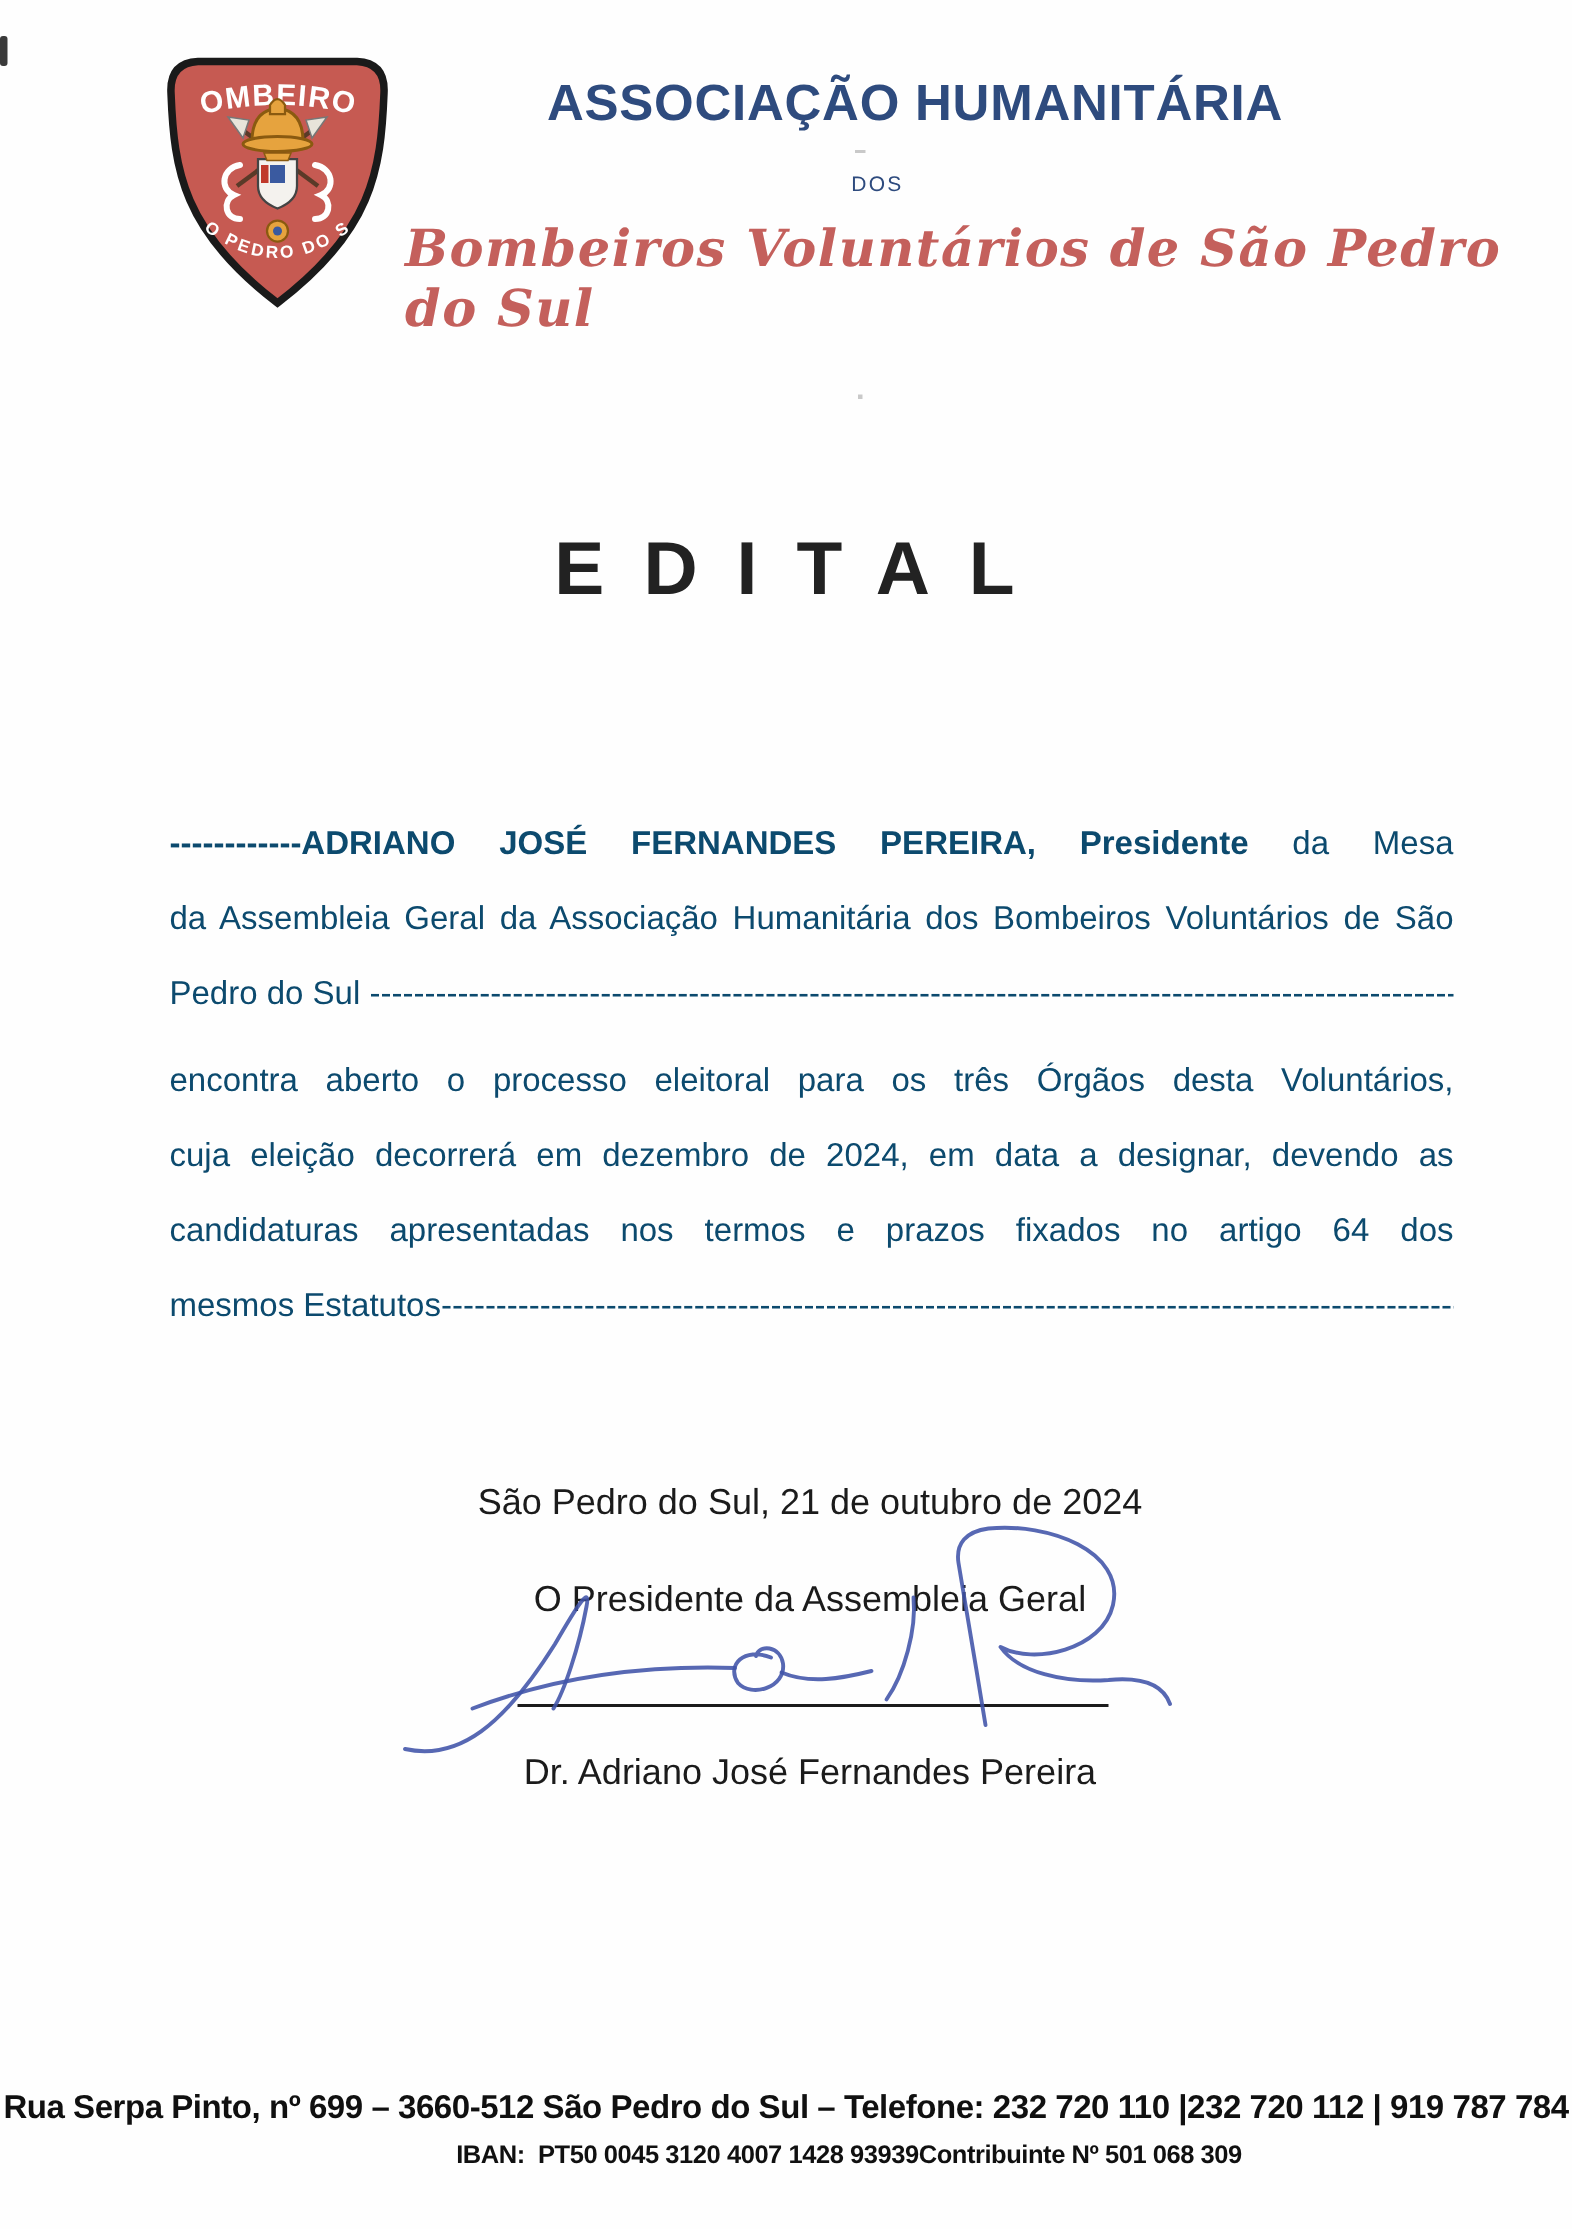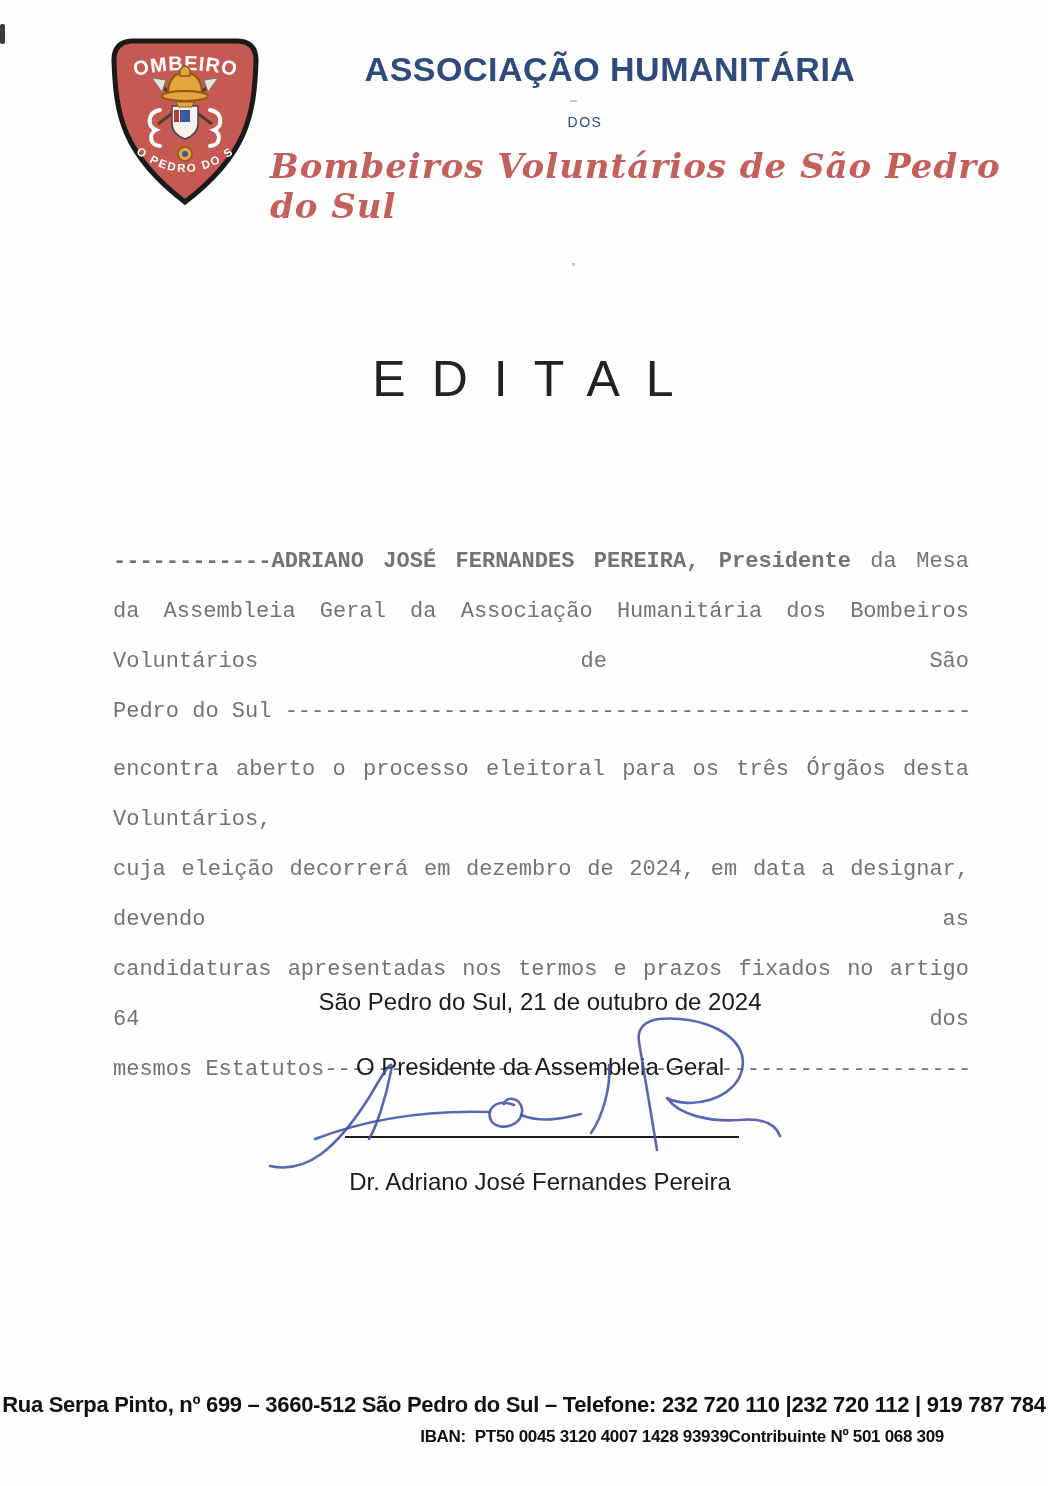--- a/index.html
+++ b/index.html
@@ -26,47 +26,47 @@
   }
   .header-script {
     left:270px; top:146px; width:740px; text-align:left;
     font-family:"DejaVu Serif", serif; font-style:italic; font-weight:700;
     font-size:34px; color:var(--script_red); letter-spacing:1px;
   }
 
   
   .edital {
     left:0; top:350px; width:100%; text-align:center;
-    font-size:50px; font-weight:400; letter-spacing:26px;
+    font-size:50px; font-weight:700; letter-spacing:26px;
     padding-left:24px; color:#222222;
   }
 
   
-  .body-text { left:113px; top:537px; width:856px; font-size:22px; line-height:50px; color:#737373;font-family:Liberation Mono, monospace; }
+  .body-text { left:113px; top:537px; width:856px; font-size:22px; line-height:50px; color:#0c4a6e; }
   .para { margin-bottom:8px; }
   .line { text-align:justify; text-align-last:justify; overflow:hidden; }
   .line.dashfill { text-align-last:left; white-space:pre; }
   .b { font-weight:700; }
 
   
   .date-line  { left:30px; top:988px;  width:1020px; text-align:center; font-size:24px; }
   .role-line  { left:30px; top:1053px; width:1020px; text-align:center; font-size:24px; }
   .name-line  { left:30px; top:1168px; width:1020px; text-align:center; font-size:24px; }
   .sig-rule   { left:345px; top:1136px; width:394px; height:2px; background:#1c1c1c; }
   .sig-svg    { left:258px; top:1008px; width:540px; height:190px; pointer-events:none; }
   .sig-svg path { stroke:var(--signature_blue); stroke-width:2.6; fill:none;
                   stroke-linecap:round; stroke-linejoin:round; opacity:0.88; }
 
   
   .footer { left:0; top:1392px; width:100%; color:#101010; }
   .f-row1 { text-align:center; font-size:22px; font-weight:700; letter-spacing:-0.3px; }
   .f-row2 { text-align:center; font-size:15.5px; margin-top:8px; font-weight:700; }
   .f-row2 .addr { font-weight:400; }
   .f-row2 .u { text-decoration:underline; }
-  .f-row3 { display:flex; justify-content:flex-end; margin-top:9px;
+  .f-row3 { display:flex; justify-content:center; margin-top:9px;
             padding:0 104px 0 188px; font-size:17px; font-weight:700; letter-spacing:-0.3px; }
 
   
   .artifact { background:#3a3a3a; }
   .artifact.faint { background:#c9c9c9; }
 </style>
 </head>
 <body>
 
 <div class="page">

